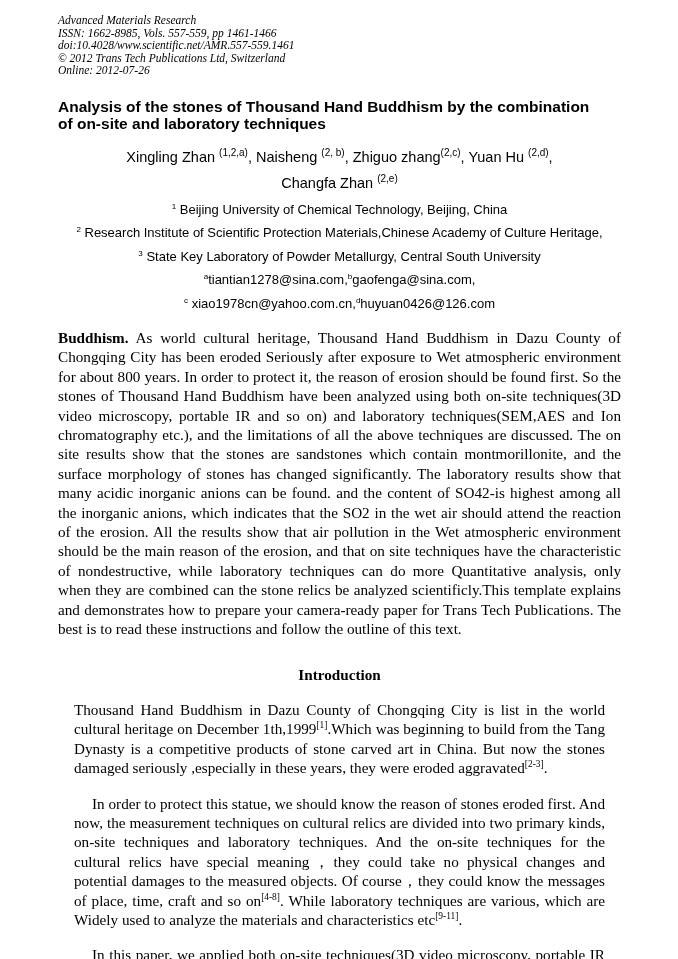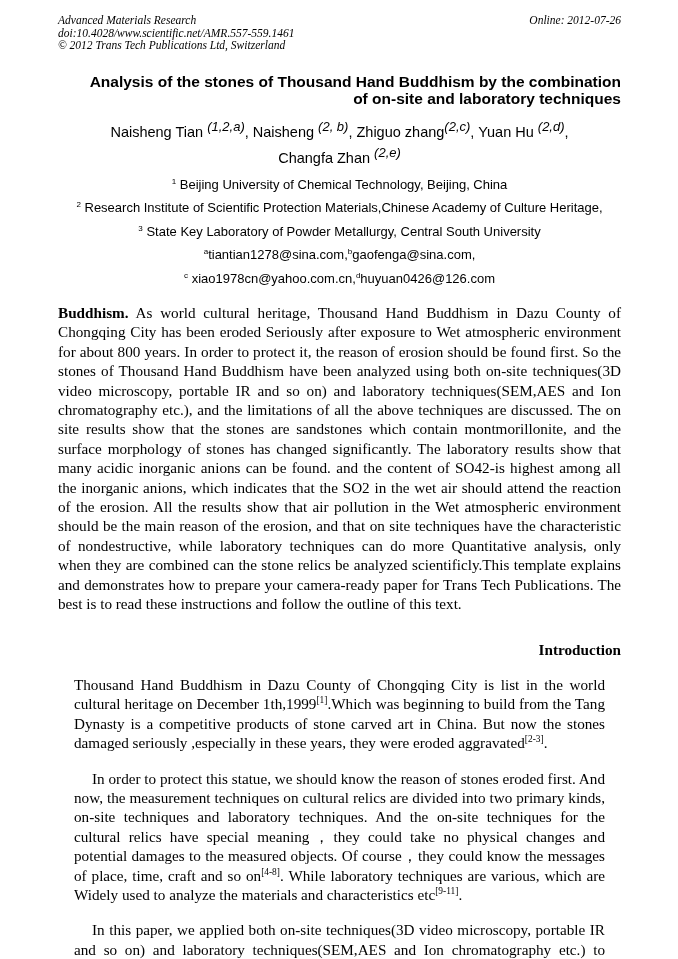--- a/index.html
+++ b/index.html
@@ -5,27 +5,28 @@
   html, body { margin: 0; padding: 0; background: #ffffff; }
   body {
     width: 678px; height: 959px; overflow: hidden;
     color: #000; font-family: "Liberation Serif", serif;
   }
   .page { padding: 14px 57px 0 58px; }
 
   .meta {
     display: flex; justify-content: space-between; align-items: flex-start;
     font: italic 11.5px/12.5px "Liberation Serif", serif;
+    flex-direction: column;
   }
   .meta-left div { white-space: nowrap; }
   .meta-right { white-space: nowrap; }
 
   .title {
     font: bold 15.5px/17.5px "Liberation Sans", sans-serif;
-    text-align: right; margin: 21px 0 0 0;
+    text-align: left; margin: 21px 0 0 0;
   }
   .authors {
     font: 14.5px/26px "Liberation Sans", sans-serif;
     text-align: center; margin-top: 11px;
   }
   .affiliations {
     font: 13px/23.5px "Liberation Sans", sans-serif;
     text-align: center; margin-top: 2px;
   }
   .keywords {
@@ -36,45 +37,46 @@
 
   .body-text {
     font: 15.2px/19.4px "Liberation Serif", serif;
     text-align: justify; margin: 0;
   }
   .abstract { margin-top: 13px; }
   .abstract b { font-weight: bold; }
 
   .section-heading {
     font: bold 15.2px/19.4px "Liberation Serif", serif;
-    margin: 26px 0 9px 0; text-align: right;
+    margin: 26px 0 9px 0; text-align: center;
   }
   .para { margin: 16px; }
   .indent { text-indent: 18px; }
 
   sup { font-size: 0.62em; line-height: 0; vertical-align: super; }
-  .authors sup { font-size: 13px; font-style: italic; }
+  .authors sup { font-size: 10px; }
 </style>
 </head>
 <body>
 
 <div class="page">
 
   <header class="meta">
     <div class="meta-left">
       <div>Advanced Materials Research</div>
+      <div>ISSN: 1662-8985, Vols. 557-559, pp 1461-1466</div>
       <div>doi:10.4028/www.scientific.net/AMR.557-559.1461</div>
       <div>© 2012 Trans Tech Publications Ltd, Switzerland</div>
     </div>
     <div class="meta-right">Online: 2012-07-26</div>
   </header>
 
   <h1 class="title"><span>Analysis of the stones of Thousand Hand Buddhism by the combination</span><br><span>of on-site and laboratory techniques</span></h1>
 
-  <div class="authors"><span>Naisheng Tian </span><sup>(1,2,a)</sup><span>, Naisheng </span><sup>(2, b)</sup><span>, Zhiguo zhang</span><sup>(2,c)</sup><span>, Yuan Hu </span><sup>(2,d)</sup><span>,</span><br><span>Changfa Zhan </span><sup>(2,e)</sup></div>
+  <div class="authors"><span>Xingling Zhan </span><sup>(1,2,a)</sup><span>, Naisheng </span><sup>(2, b)</sup><span>, Zhiguo zhang</span><sup>(2,c)</sup><span>, Yuan Hu </span><sup>(2,d)</sup><span>,</span><br><span>Changfa Zhan </span><sup>(2,e)</sup></div>
 
   <div class="affiliations">
     <div><sup>1</sup><span> Beijing University of Chemical Technology, Beijing, China</span></div>
     <div><sup>2</sup><span> Research Institute of Scientific Protection Materials,Chinese Academy of Culture Heritage,</span></div>
     <div><sup>3</sup><span> State Key Laboratory of Powder Metallurgy, Central South University</span></div>
     <div><sup>a</sup><span>tiantian1278@sina.com,</span><sup>b</sup><span>gaofenga@sina.com,</span><br><sup>c</sup><span> xiao1978cn@yahoo.com.cn,</span><sup>d</sup><span>huyuan0426@126.com</span></div>
   </div>
 
 
   <p class="body-text abstract">

